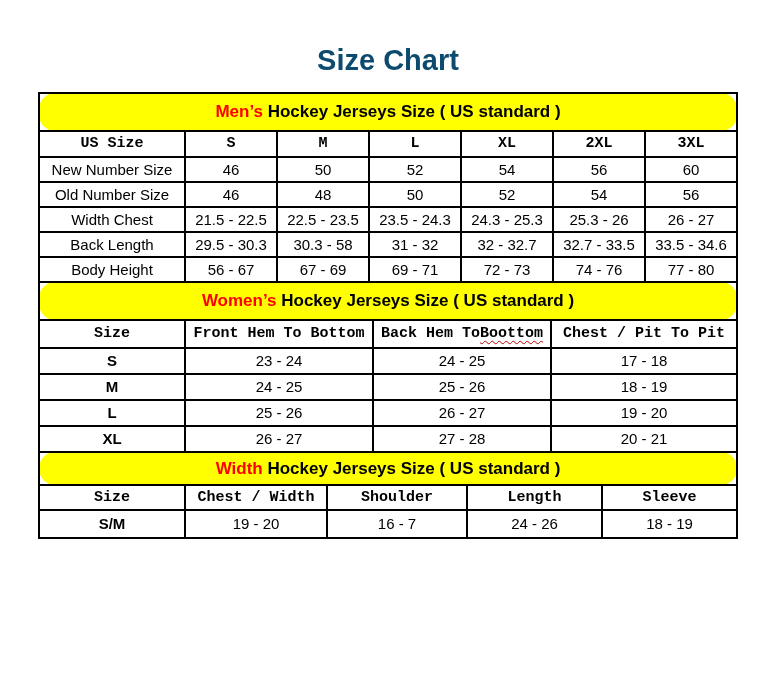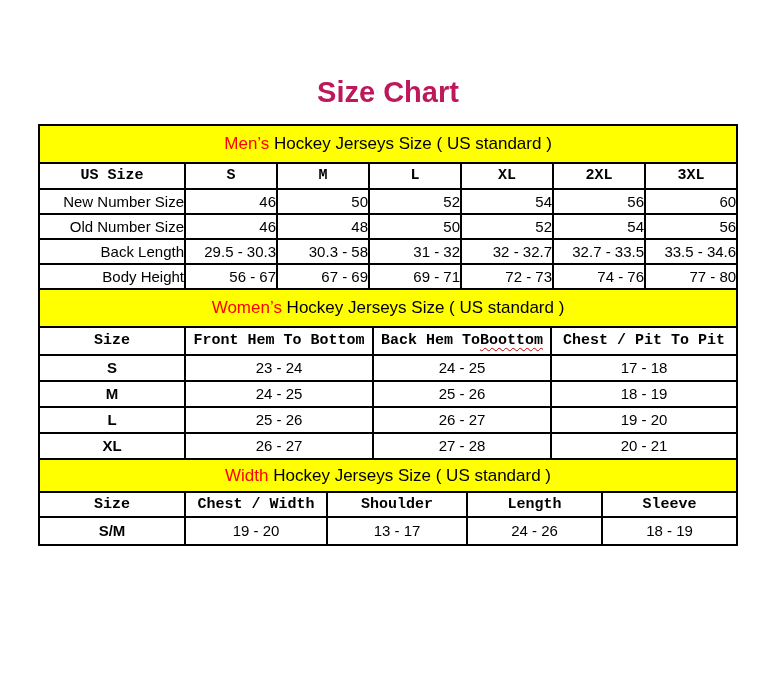--- a/index.html
+++ b/index.html
@@ -1,37 +1,37 @@
 <!DOCTYPE html>
 <html><head>
 <meta charset="utf-8">
 <style>
   html,body{margin:0;padding:0;}
   body{
     width:776px;height:692px;background:#ffffff;overflow:hidden;
     font-family:"Liberation Sans", sans-serif;color:#000;
   }
   .page-title{
-    padding-top:76px;margin:0 0 15px 0;text-align:center;
-    font-size:29px;font-weight:bold;color:#be185d;letter-spacing:0px;
+    padding-top:44px;margin:0 0 15px 0;text-align:center;
+    font-size:29px;font-weight:bold;color:#0c4a6e;letter-spacing:0px;
   }
   .chart-wrap{margin-left:38px;width:698px;}
   table.tbl{border-collapse:collapse;table-layout:fixed;width:698px;background:#fff;}
   table.tbl + table.tbl{margin-top:-2px;}
   .tbl td{
     border:2px solid #000;text-align:center;vertical-align:middle;
     font-size:15px;padding:0;line-height:1.15;white-space:nowrap;overflow:hidden;
   }
   tr.band td{
-    background:#FFFF00;font-weight:normal;font-size:17px;height:36px;
+    background:#FFFF00;font-weight:bold;font-size:17px;height:36px;border-radius:16px;
   }
   tr.band .hl{color:#FF0000;}
   tr.hdr td{font-weight:bold;font-family:Liberation Mono, monospace;}
   tr.hdr-men td{height:24px;}
-  tr.row-men td{height:23px;text-align:right;}
+  tr.row-men td{height:23px;}
   tr.hdr-women td{height:26px;}
   tr.row-women td{height:24px;}
   tr.hdr-youth td{height:23px;}
   tr.row-youth td{height:26px;}
   td.size-bold{font-weight:bold;}
   .typo{
     text-decoration-line:underline;
     text-decoration-style:wavy;
     text-decoration-color:#C00000;
     text-decoration-thickness:1px;
@@ -78,20 +78,29 @@
       <td>60</td>
     </tr>
     <tr class="row-men">
       <td>Old Number Size</td>
       <td>46</td>
       <td>48</td>
       <td>50</td>
       <td>52</td>
       <td>54</td>
       <td>56</td>
+    </tr>
+    <tr class="row-men">
+      <td>Width Chest</td>
+      <td>21.5 - 22.5</td>
+      <td>22.5 - 23.5</td>
+      <td>23.5 - 24.3</td>
+      <td>24.3 - 25.3</td>
+      <td>25.3 - 26</td>
+      <td>26 - 27</td>
     </tr>
     <tr class="row-men">
       <td>Back Length</td>
       <td>29.5 - 30.3</td>
       <td>30.3 - 58</td>
       <td>31 - 32</td>
       <td>32 - 32.7</td>
       <td>32.7 - 33.5</td>
       <td>33.5 - 34.6</td>
     </tr>
@@ -166,20 +175,20 @@
     <tr class="hdr hdr-youth">
       <td>Size</td>
       <td>Chest / Width</td>
       <td>Shoulder</td>
       <td>Length</td>
       <td>Sleeve</td>
     </tr>
     <tr class="row-youth">
       <td class="size-bold">S/M</td>
       <td>19 - 20</td>
-      <td>13 - 17</td>
+      <td>16 - 7</td>
       <td>24 - 26</td>
       <td>18 - 19</td>
     </tr>
   </tbody>
     </table>
 
 </div>
 
 </body></html>

